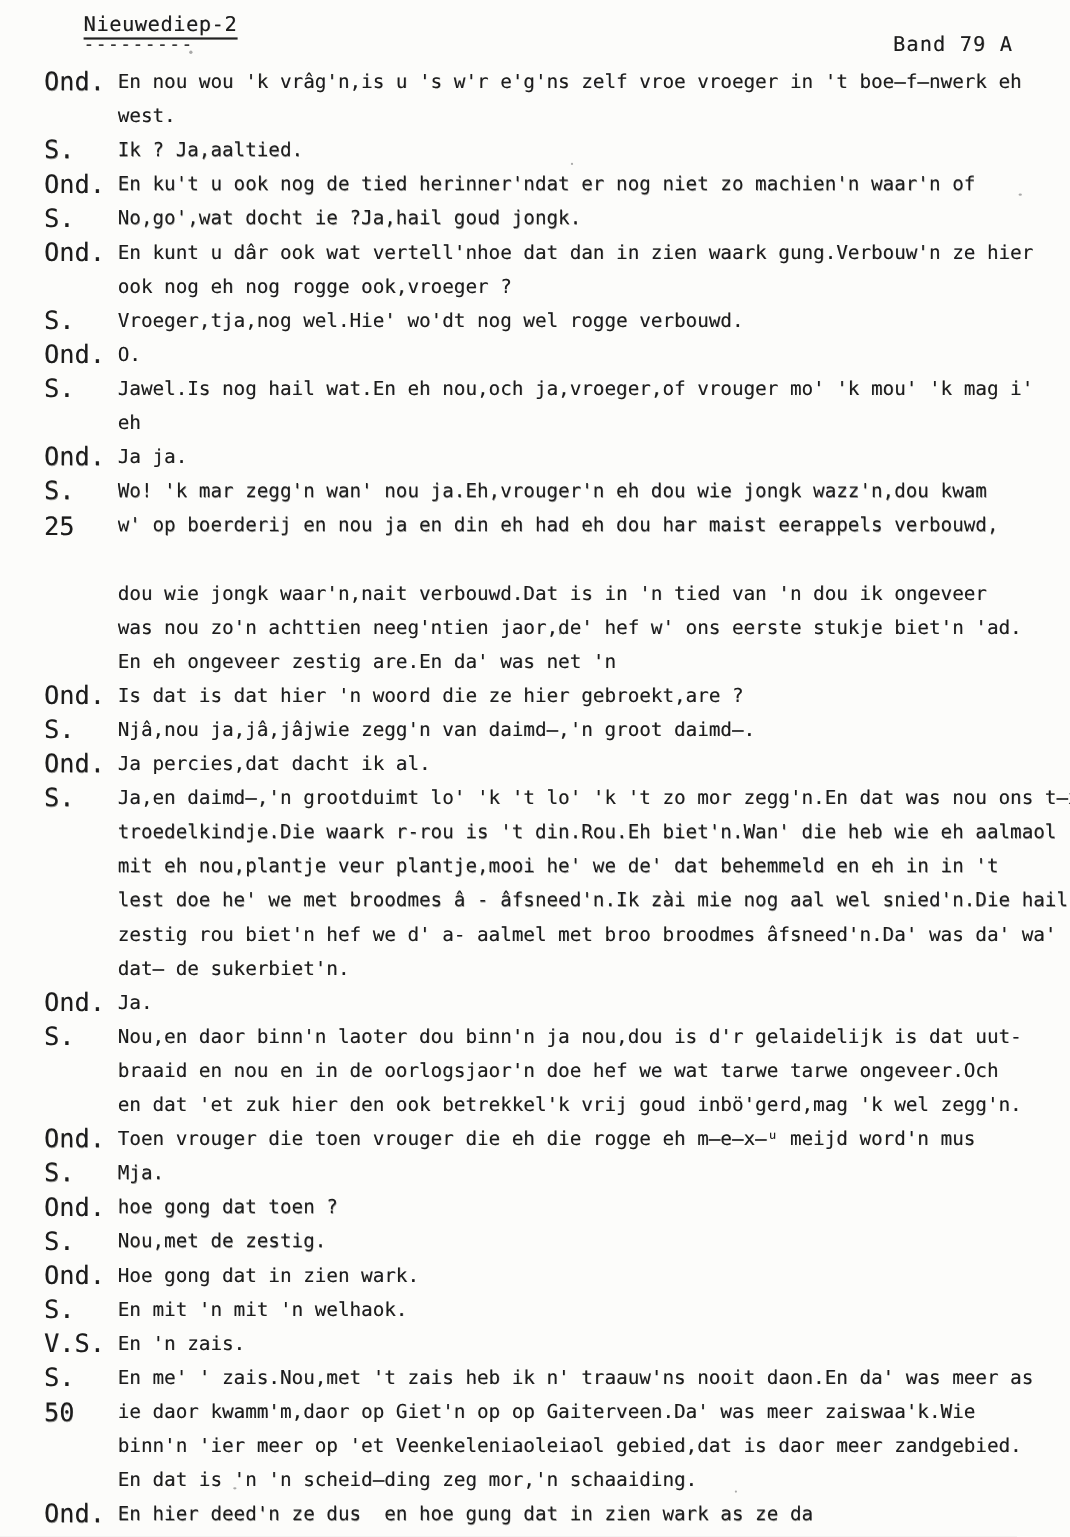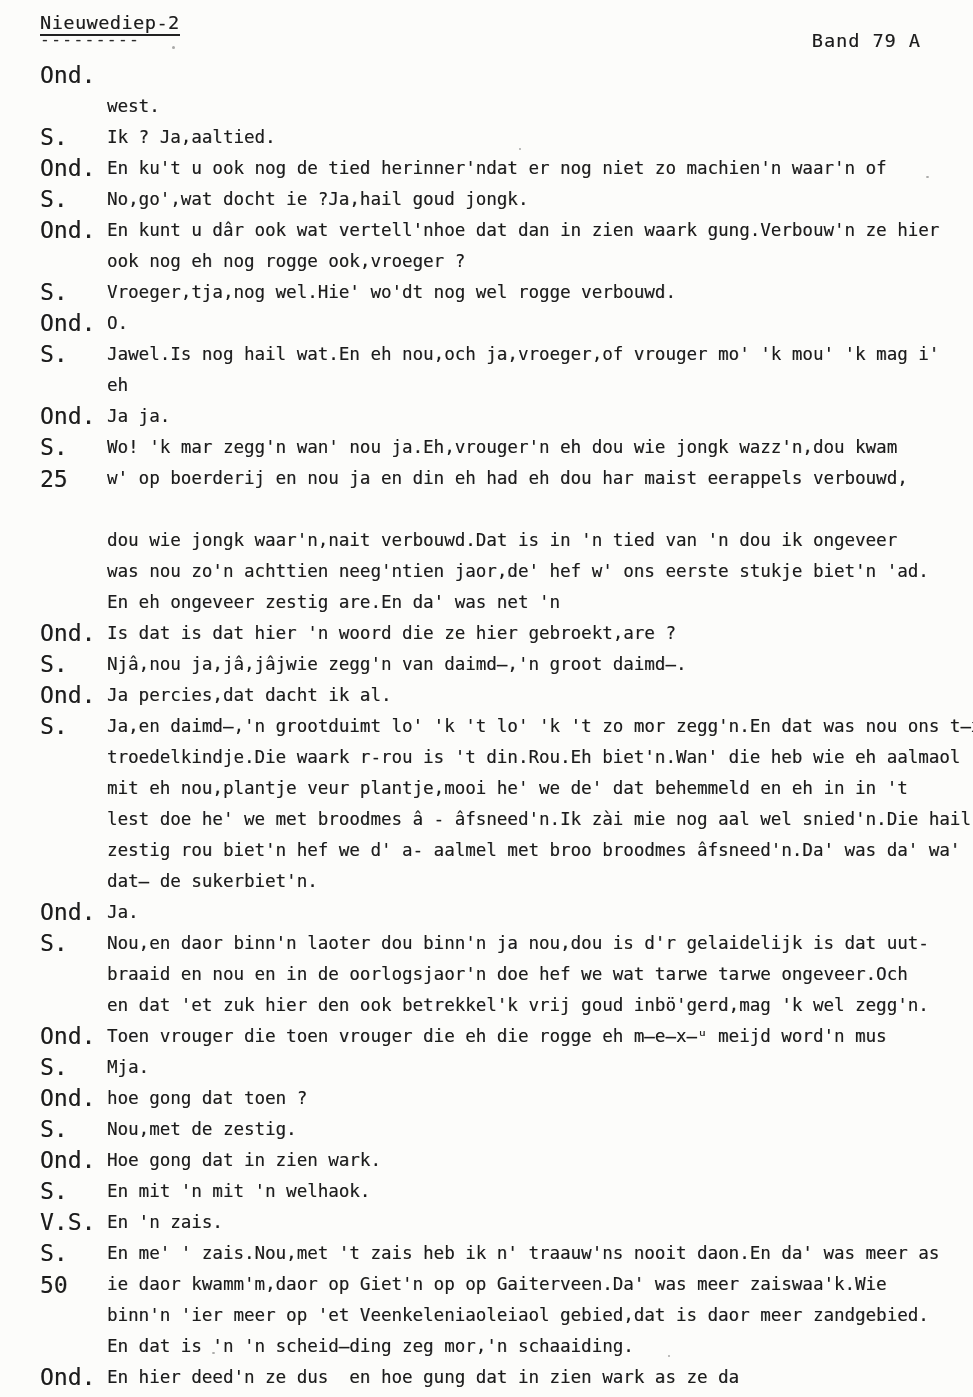--- a/index.html
+++ b/index.html
@@ -6,21 +6,21 @@
   .page{
     position:relative;
     width:973px;height:1397px;
     background:#fcfcfa;
     overflow:hidden;
     font-family:"DejaVu Sans Mono","Liberation Mono",monospace;
     color:#1c1c1c;
     box-sizing:border-box;
   }
   .ink{ text-shadow:0.35px 0.35px 0 rgba(25,25,25,.45); }
-  .header{position:relative;height:58px;}
+  .header{position:relative;height:58px;margin-left:36px;}
   .title-wrap{position:absolute;left:40px;top:12px;}
   .title{
     font-size:18.5px;
     letter-spacing:0.5px;
     border-bottom:2px solid #222;
     padding-bottom:1px;
     display:inline-block;
   }
   .title-dashes{
     display:block;
@@ -66,21 +66,21 @@
 
   <div class="header">
     <div class="title-wrap">
       <span class="title ink">Nieuwediep-2</span>
       <span class="title-dashes ink">---------</span>
     </div>
     <div class="band ink">Band 79 A</div>
   </div>
 
   <div class="rows">
-      <div class="row"><span class="gutter ink">Ond.</span></div>
+      <div class="row"><span class="gutter ink">Ond.</span><span class="text ink">En nou wou 'k vrâg'n,is u 's w'r e'g'ns zelf vroe vroeger in 't boe̶f̶nwerk eh</span></div>
       <div class="row"><span class="gutter ink"></span><span class="text ink">west.</span></div>
       <div class="row"><span class="gutter ink">S.</span><span class="text ink">Ik ? Ja,aaltied.</span></div>
       <div class="row"><span class="gutter ink">Ond.</span><span class="text ink">En ku't u ook nog de tied herinner'ndat er nog niet zo machien'n waar'n of</span></div>
       <div class="row"><span class="gutter ink">S.</span><span class="text ink">No,go',wat docht ie ?Ja,hail goud jongk.</span></div>
       <div class="row"><span class="gutter ink">Ond.</span><span class="text ink">En kunt u dâr ook wat vertell'nhoe dat dan in zien waark gung.Verbouw'n ze hier</span></div>
       <div class="row"><span class="gutter ink"></span><span class="text ink">ook nog eh nog rogge ook,vroeger ?</span></div>
       <div class="row"><span class="gutter ink">S.</span><span class="text ink">Vroeger,tja,nog wel.Hie' wo'dt nog wel rogge verbouwd.</span></div>
       <div class="row"><span class="gutter ink">Ond.</span><span class="text ink">O.</span></div>
       <div class="row"><span class="gutter ink">S.</span><span class="text ink">Jawel.Is nog hail wat.En eh nou,och ja,vroeger,of vrouger mo' 'k mou' 'k mag i'</span></div>
       <div class="row"><span class="gutter ink"></span><span class="text ink">eh</span></div>

